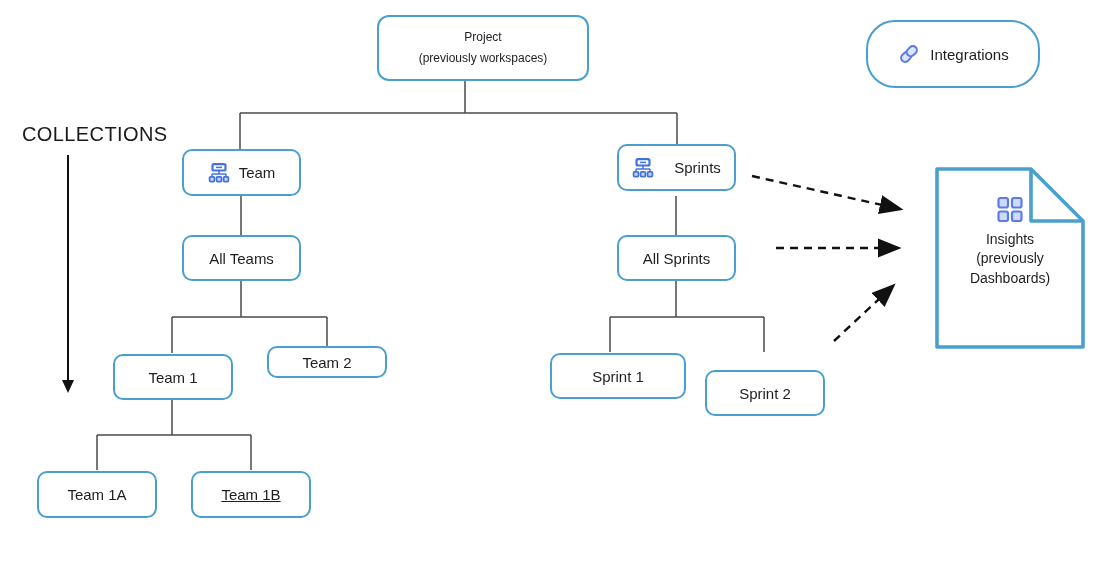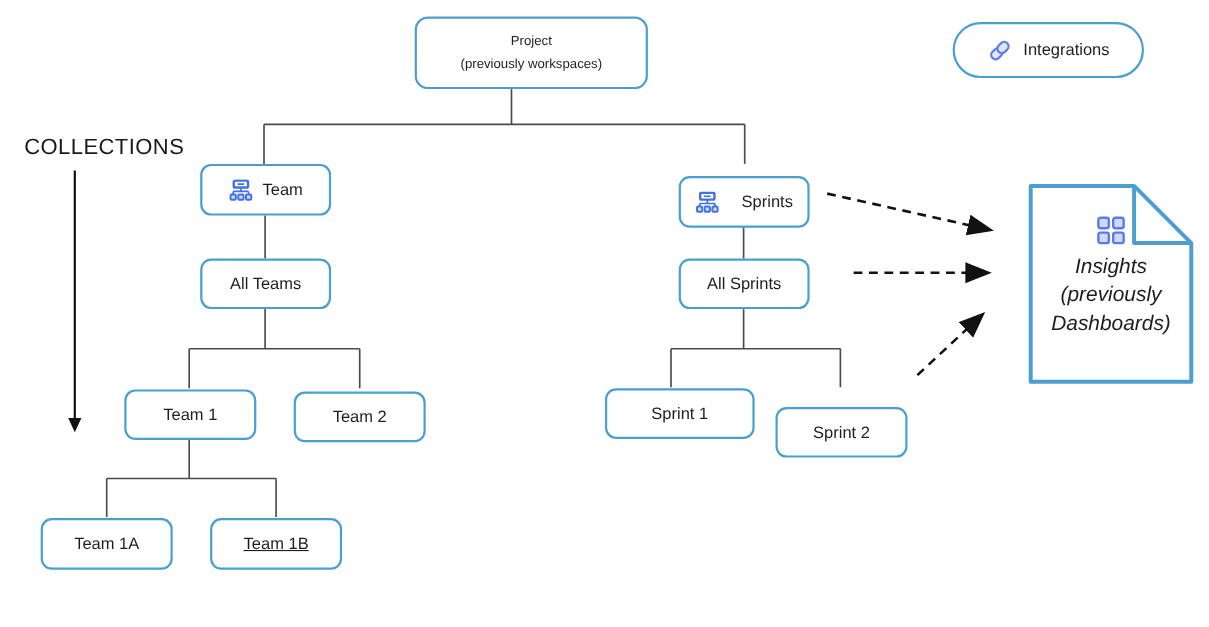--- a/index.html
+++ b/index.html
@@ -24,21 +24,21 @@
   .project{flex-direction:column;gap:3px;border-radius:12px;line-height:1.45;text-align:center;}
   .pill{border-radius:29px;}
   .collections{
     position:absolute;left:22px;top:123px;font-size:20px;letter-spacing:.4px;color:#1a1a1a;
   }
   .insights-wrap{position:absolute;left:934px;top:166px;width:152px;height:184px;}
   .insights-wrap svg.doc{position:absolute;left:0;top:0;}
   .insights-grid{position:absolute;left:50%;top:30px;transform:translateX(-50%);}
   .insights-text{
     position:absolute;left:0;top:64px;width:100%;text-align:center;
-    font-size:19px;line-height:1.38;color:var(--ink);font-style:italic;
+    font-size:14px;line-height:1.38;color:var(--ink);
   }
   .iconbox{display:flex;align-items:center;justify-content:center;flex:0 0 auto;}
 </style>
 </head>
 <body>
 
 <div class="canvas">
 
   <svg class="layer">
     <defs>
@@ -101,21 +101,21 @@
         <g fill="#cdd9f7" stroke="#4272E0" stroke-width="1.8">
           <rect x="1.6" y="13.8" width="4.8" height="4.8" rx="1"></rect>
           <rect x="8.6" y="13.8" width="4.8" height="4.8" rx="1"></rect>
           <rect x="15.6" y="13.8" width="4.8" height="4.8" rx="1"></rect>
         </g>
       </svg>
     </span>
     <span class="lbl">Team</span>
   </div>
 
-  <div class="node" style="left:617px;top:160px;width:119px;height:47px;gap:20px;">
+  <div class="node" style="left:617px;top:144px;width:119px;height:47px;gap:20px;">
     <span class="iconbox">
       <svg width="22" height="20" viewBox="0 0 22 20">
         <g stroke="#4272E0" fill="none">
           <rect x="4.5" y="1.2" width="13" height="6.3" rx="1.5" stroke-width="2.2"></rect>
           <line x1="8" y1="4.4" x2="14" y2="4.4" stroke-width="1.5"></line>
           <line x1="11" y1="7.5" x2="11" y2="11" stroke-width="1.5"></line>
           <line x1="4" y1="11" x2="18" y2="11" stroke-width="1.5"></line>
           <line x1="4" y1="11" x2="4" y2="13.5" stroke-width="1.5"></line>
           <line x1="18" y1="11" x2="18" y2="13.5" stroke-width="1.5"></line>
         </g>
@@ -133,39 +133,39 @@
     <span class="lbl">All Teams</span>
   </div>
 
   <div class="node" style="left:617px;top:235px;width:119px;height:46px;text-align:right;">
     <span class="lbl">All Sprints</span>
   </div>
 
   <div class="node" style="left:113px;top:354px;width:120px;height:46px;">
     <span class="lbl">Team 1</span>
   </div>
-  <div class="node" style="left:267px;top:356px;width:120px;height:46px;text-align:right;">
+  <div class="node" style="left:267px;top:346px;width:120px;height:32px;text-align:right;">
     <span class="lbl">Team 2</span>
   </div>
 
   <div class="node" style="left:550px;top:353px;width:136px;height:46px;">
     <span class="lbl">Sprint 1</span>
   </div>
   <div class="node" style="left:705px;top:353px;width:120px;height:46px;margin-top:17px;">
     <span class="lbl">Sprint 2</span>
   </div>
 
   <div class="node" style="left:37px;top:471px;width:120px;height:47px;">
     <span class="lbl">Team 1A</span>
   </div>
   <div class="node" style="left:191px;top:471px;width:120px;height:47px;text-decoration:underline;">
     <span class="lbl">Team 1B</span>
   </div>
 
-  <div class="node pill" style="left:866px;top:20px;width:174px;height:51px;">
+  <div class="node pill" style="left:866px;top:20px;width:174px;height:68px;">
     <span class="iconbox">
       <svg width="24" height="24" viewBox="0 0 24 24">
         <g transform="rotate(-45 12 12)" stroke="#5B7BE8" stroke-width="2" fill="#dfe6fb">
           <rect x="2.5" y="8" width="11" height="8" rx="4"></rect>
           <rect x="10.5" y="8" width="11" height="8" rx="4"></rect>
         </g>
       </svg>
     </span>
     <span class="lbl">Integrations</span>
   </div>

